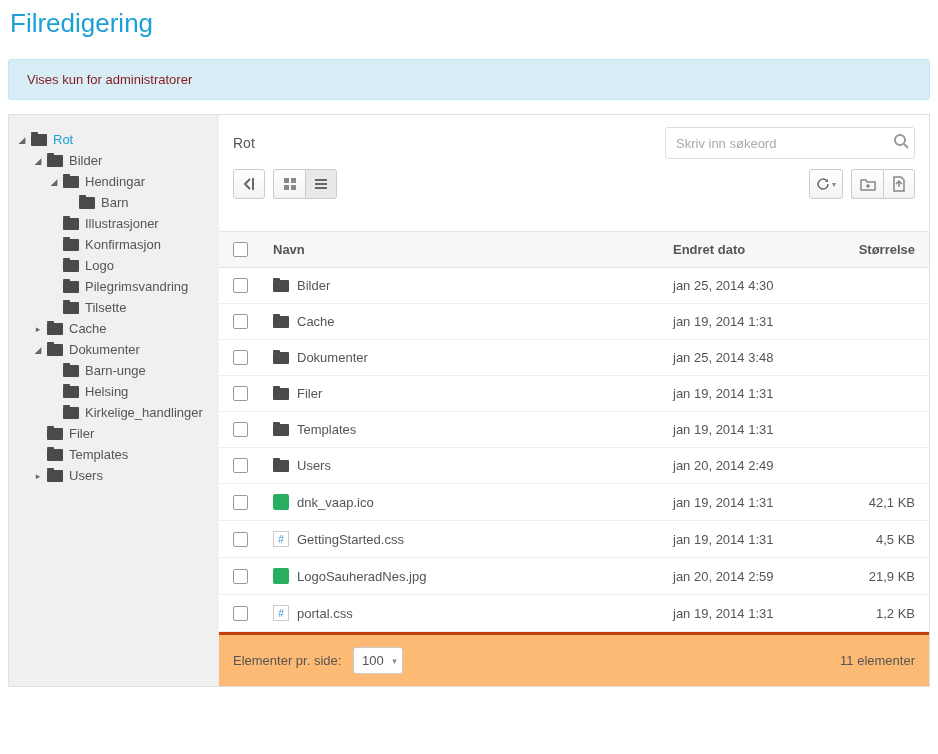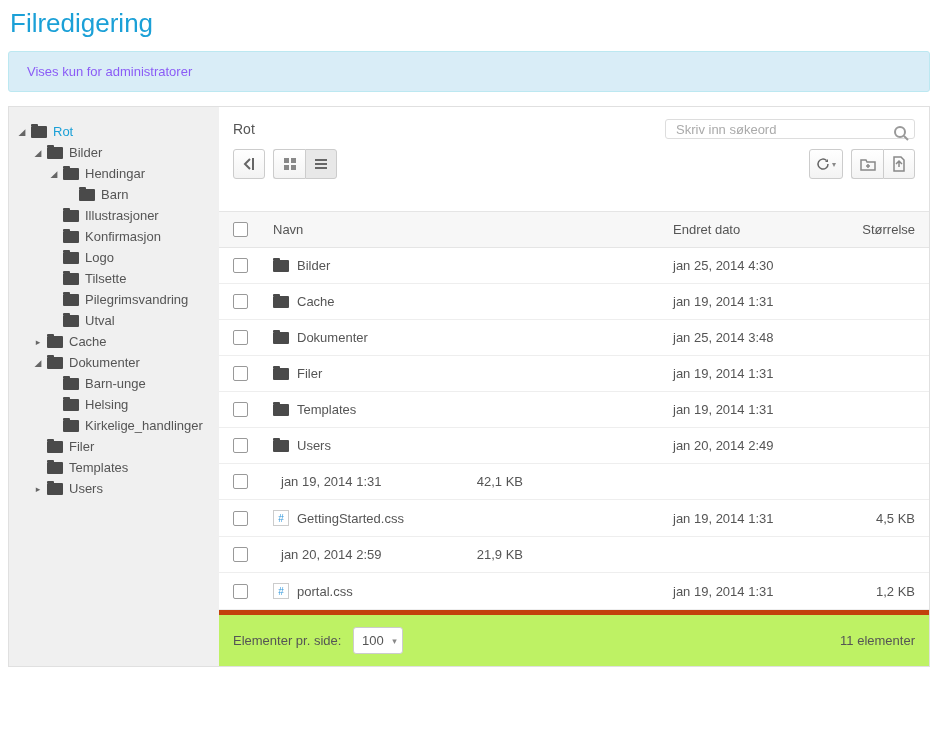--- a/index.html
+++ b/index.html
@@ -1,59 +1,59 @@
 <!DOCTYPE html>
 <html><head>
 <meta charset="utf-8">
 <style>
 * { box-sizing: border-box; margin: 0; padding: 0; }
 body { font-family: Arial, sans-serif; font-size: 13px; color: #555; background: #fff; }
 .container { width: 938px; }
-.page-title { color: #1ba0d7; font-size: 26px; font-weight: normal; padding: 8px 10px 12px; }
-.info-banner { background: #d9edf7; border: 1px solid #bce8f1; color: #8b5cf6; padding: 12px 18px; margin: 0 8px 14px; border-radius: 3px; font-size: 13px; }
+.page-title { color: #1ba0d7; font-size: 26px; font-weight: normal; padding: 8px 10px 20px; }
+.info-banner { background: #d9edf7; border: 1px solid #bce8f1; color: #7f1d1d; padding: 12px 18px; margin: 0 8px 14px; border-radius: 3px; font-size: 13px; }
 .main-area { display: flex; background: #f0f0f0; margin: 0 8px; border: 1px solid #e0e0e0; }
 .sidebar { width: 210px; padding: 14px 8px 8px 8px; background: #f0f0f0; }
 .tree { list-style: none; }
 .tree ul { list-style: none; padding-left: 16px; }
 .tree-node { display: flex; align-items: center; padding: 3px 0; cursor: pointer; white-space: nowrap; }
 .tree-toggle { width: 10px; height: 10px; margin-right: 4px; display: inline-flex; align-items: center; justify-content: center; font-size: 9px; color: #666; }
 .tree-toggle.none { visibility: hidden; }
 .folder-icon { width: 16px; height: 12px; background: #4a4a4a; border-radius: 1px; position: relative; margin-right: 6px; display: inline-block; }
 .folder-icon::before { content: ''; position: absolute; top: -2px; left: 0; width: 7px; height: 2px; background: #4a4a4a; border-radius: 1px 1px 0 0; }
 .tree-label { font-size: 13px; color: #555; }
 .tree-label.active { color: #1ba0d7; }
 .content { flex: 1; background: #fff; display: flex; flex-direction: column; }
 .toolbar { display: flex; align-items: center; padding: 12px 14px 0; justify-content: space-between; }
 .breadcrumb { font-size: 14px; color: #555; }
 .search-wrap { position: relative; }
-.search-input { width: 250px; height: 20px; border: 1px solid #ddd; border-radius: 3px; padding: 0 30px 0 10px; font-size: 13px; color: #999; }
+.search-input { width: 250px; height: 32px; border: 1px solid #ddd; border-radius: 3px; padding: 0 30px 0 10px; font-size: 13px; color: #999; }
 .search-input::placeholder { color: #aaa; }
 .search-btn { position: absolute; right: 6px; top: 6px; color: #999; cursor: pointer; }
 .toolbar2 { display: flex; align-items: center; padding: 10px 14px 14px; justify-content: space-between; }
 .btn-group { display: flex; gap: 8px; }
 .btn { border: 1px solid #ccc; background: linear-gradient(#fff,#f3f3f3); border-radius: 3px; height: 30px; min-width: 32px; display: inline-flex; align-items: center; justify-content: center; cursor: pointer; color: #666; padding: 0 6px; }
 .btn-pair { display: flex; }
 .btn-pair .btn:first-child { border-radius: 3px 0 0 3px; border-right: none; }
 .btn-pair .btn:last-child { border-radius: 0 3px 3px 0; }
 .btn.active { background: #e8e8e8; }
-.table-header { display: flex; background: #f7f7f7; border-top: 1px solid #e5e5e5; border-bottom: 1px solid #e5e5e5; padding: 10px 14px; font-weight: normal; color: #555; margin-top: 18px; }
+.table-header { display: flex; background: #f7f7f7; border-top: 1px solid #e5e5e5; border-bottom: 1px solid #e5e5e5; padding: 10px 14px; font-weight: bold; color: #555; margin-top: 18px; }
 .col-check { width: 40px; display: flex; align-items: center; }
 .col-name { flex: 1; display: flex; align-items: center; }
 .col-date { width: 170px; display: flex; align-items: center; padding-left: 8px; }
 .col-size { width: 80px; text-align: center; display: flex; align-items: center; justify-content: flex-end; }
 .row { display: flex; padding: 10px 14px; border-bottom: 1px solid #eee; align-items: center; }
 .chk { width: 15px; height: 15px; border: 1px solid #999; border-radius: 2px; cursor: pointer; background: #fff; }
 .file-icon { width: 16px; height: 16px; margin-right: 8px; display: inline-flex; align-items: center; justify-content: center; font-size: 10px; }
 .file-icon.folder { width: 16px; height: 12px; background: #4a4a4a; border-radius: 1px; position: relative; }
 .file-icon.folder::before { content: ''; position: absolute; top: -2px; left: 0; width: 7px; height: 2px; background: #4a4a4a; border-radius: 1px 1px 0 0; }
 .file-icon.xml { border: 1px solid #ccc; background: #fff; font-size: 7px; color: #e74c3c; }
 .file-icon.ico { background: #27ae60; border-radius: 2px; }
 .file-icon.css { border: 1px solid #ccc; background: #fff; color: #3498db; }
 .file-icon.jpg { background: #27ae60; border-radius: 2px; }
-.footer { display: flex; justify-content: space-between; align-items: center; padding: 12px 14px; background: #bef264; border-top: 5px solid #c2410c; }
+.footer { display: flex; justify-content: space-between; align-items: center; padding: 12px 14px; background: #fdba74; border-top: 3px solid #c2410c; }
 .page-select { border: 1px solid #ccc; border-radius: 3px; padding: 5px 18px 5px 8px; background: #fff; cursor: pointer; position: relative; display: inline-flex; align-items: center; }
 .page-select::after { content: '▾'; position: absolute; right: 5px; font-size: 9px; color: #888; }
 svg { display: block; }
 </style>
 </head>
 <body>
 
 <div class="container">
   <h1 class="page-title">Filredigering</h1>
   <div class="info-banner">Vises kun for administratorer</div>
@@ -109,35 +109,28 @@
                     <div class="tree-node">
                       <span class="tree-toggle none"></span>
                       <span class="folder-icon"></span>
                       <span class="tree-label">Logo</span>
                     </div>
                   </li>
                   <li>
                     <div class="tree-node">
                       <span class="tree-toggle none"></span>
                       <span class="folder-icon"></span>
+                      <span class="tree-label">Pilegrimsvandring</span>
+                    </div>
+                  </li>
+                  <li>
+                    <div class="tree-node">
+                      <span class="tree-toggle none"></span>
+                      <span class="folder-icon"></span>
                       <span class="tree-label">Tilsette</span>
-                    </div>
-                  </li>
-                  <li>
-                    <div class="tree-node">
-                      <span class="tree-toggle none"></span>
-                      <span class="folder-icon"></span>
-                      <span class="tree-label">Pilegrimsvandring</span>
-                    </div>
-                  </li>
-                  <li>
-                    <div class="tree-node">
-                      <span class="tree-toggle none"></span>
-                      <span class="folder-icon"></span>
-                      <span class="tree-label">Utval</span>
                     </div>
                   </li>
                 </ul>
               </li>
               <li>
                 <div class="tree-node">
                   <span class="tree-toggle">▸</span>
                   <span class="folder-icon"></span>
                   <span class="tree-label">Cache</span>
                 </div>
@@ -337,37 +330,45 @@
               <span class="file-icon folder"></span>
               <span>Users</span>
             </div>
             <div class="col-date">jan 20, 2014 2:49</div>
             <div class="col-size"></div>
           </div>
           <div class="row">
             <div class="col-check">
               <div class="chk"></div>
             </div>
+            <div class="col-name">
+              <span class="file-icon ico"></span>
+              <span>dnk_vaap.ico</span>
+            </div>
             <div class="col-date">jan 19, 2014 1:31</div>
             <div class="col-size">42,1 KB</div>
           </div>
           <div class="row">
             <div class="col-check">
               <div class="chk"></div>
             </div>
             <div class="col-name">
               <span class="file-icon css">#</span>
               <span>GettingStarted.css</span>
             </div>
             <div class="col-date">jan 19, 2014 1:31</div>
             <div class="col-size">4,5 KB</div>
           </div>
           <div class="row">
             <div class="col-check">
               <div class="chk"></div>
+            </div>
+            <div class="col-name">
+              <span class="file-icon jpg"></span>
+              <span>LogoSauheradNes.jpg</span>
             </div>
             <div class="col-date">jan 20, 2014 2:59</div>
             <div class="col-size">21,9 KB</div>
           </div>
           <div class="row">
             <div class="col-check">
               <div class="chk"></div>
             </div>
             <div class="col-name">
               <span class="file-icon css">#</span>

